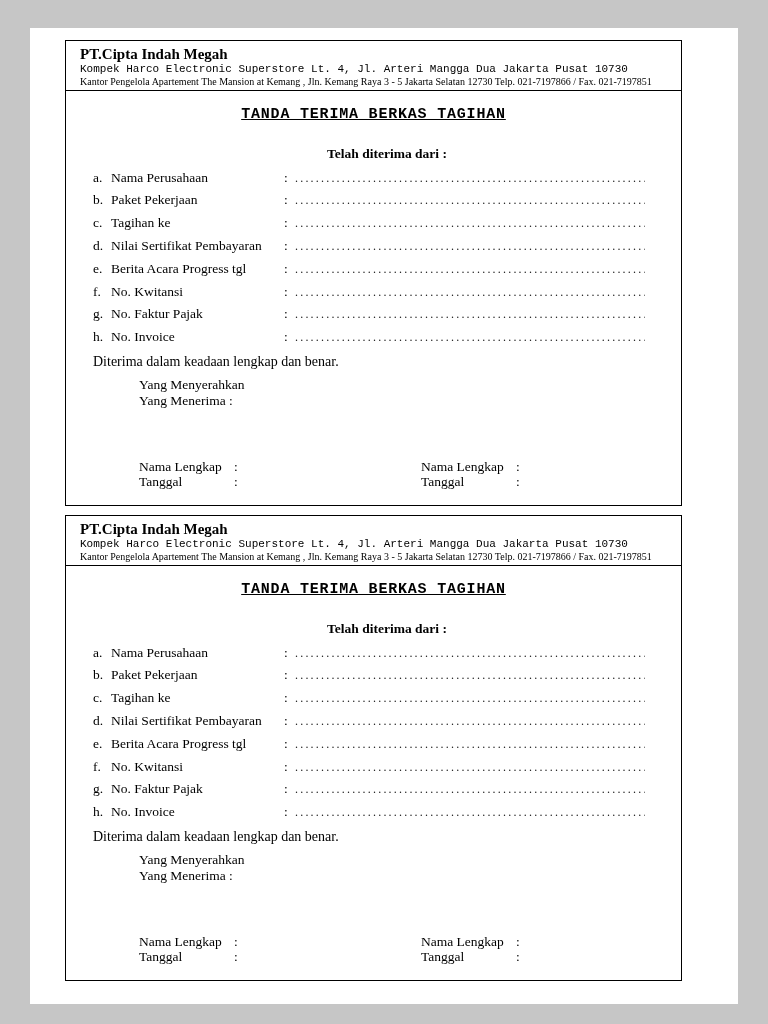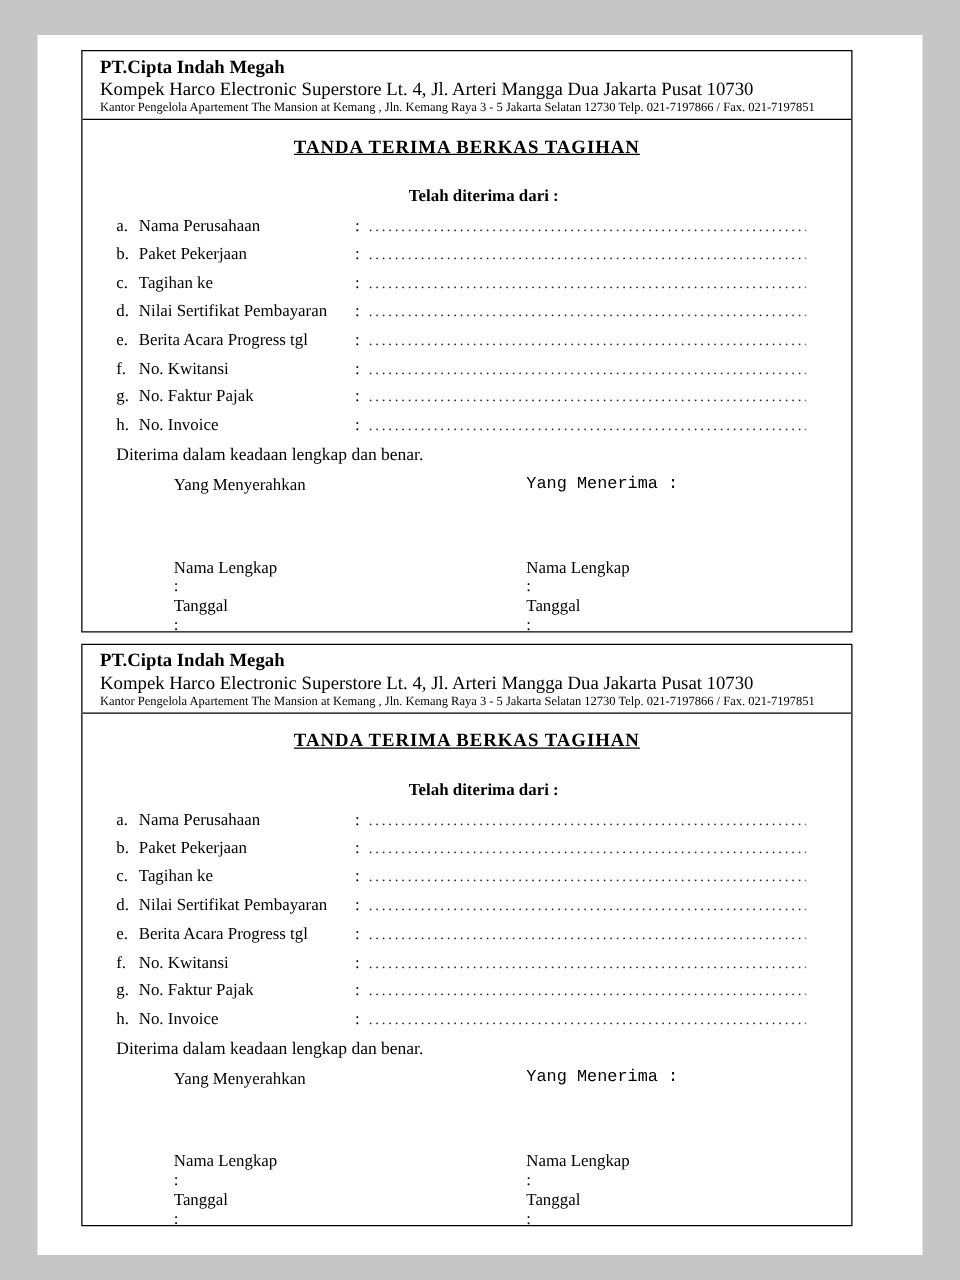--- a/index.html
+++ b/index.html
@@ -28,38 +28,40 @@
   .letterhead {
     border-bottom: 1px solid #000;
     padding: 5px 2px 2px 14px;
   }
   .company {
     font-size: 15px;
     font-weight: bold;
     line-height: 1.15;
   }
   .addr1 {
-    font-size: 15px;
+    font-size: 11px;
     line-height: 1.2;
+    font-family: Liberation Mono, monospace;
   }
   .addr2 {
     font-size: 10px;
     line-height: 1.2;
     white-space: nowrap;
   }
   .title-wrap {
     text-align: center;
     margin-top: 12px;
     line-height: 1.2;
   }
   .title {
     font-size: 15px;
     font-weight: bold;
     letter-spacing: 0.8px;
     text-decoration: underline;
+    font-family: Liberation Mono, monospace;
   }
   .intro {
     font-weight: bold;
     font-size: 13.5px;
     margin: 22px 0 0 27px;
     line-height: 1.2;
     text-align: center;
   }
   .fields { margin-top: 7px; }
   .field-row {
@@ -83,31 +85,32 @@
   .closing {
     font-size: 14px;
     margin: 1px 0 0 27px;
     line-height: 1.25;
   }
   .sig-row {
     display: flex;
     margin-top: 6px;
     padding-left: 73px;
     font-size: 13.5px;
+    flex-direction: column;
   }
   .sig-left { width: 282px; flex: none; }
-  .sig-right { flex: none; font-family: Liberation Mono, monospace; }
+  .sig-right { flex: none; }
   .sig-labels {
     display: flex;
     margin-top: 50px;
     padding-left: 73px;
     font-size: 13.5px;
   }
   .sig-col { width: 282px; flex: none; }
-  .sig-line { display: flex; line-height: 15.5px; flex-direction: column; }
+  .sig-line { display: flex; line-height: 15.5px; }
   .sig-lab { width: 95px; flex: none; }
   .sig-colon { flex: none; }
 </style>
 </head>
 <body>
 
 <div class="sheet">
   <div id="copies">
   <div class="form-box">
     <div class="letterhead">

